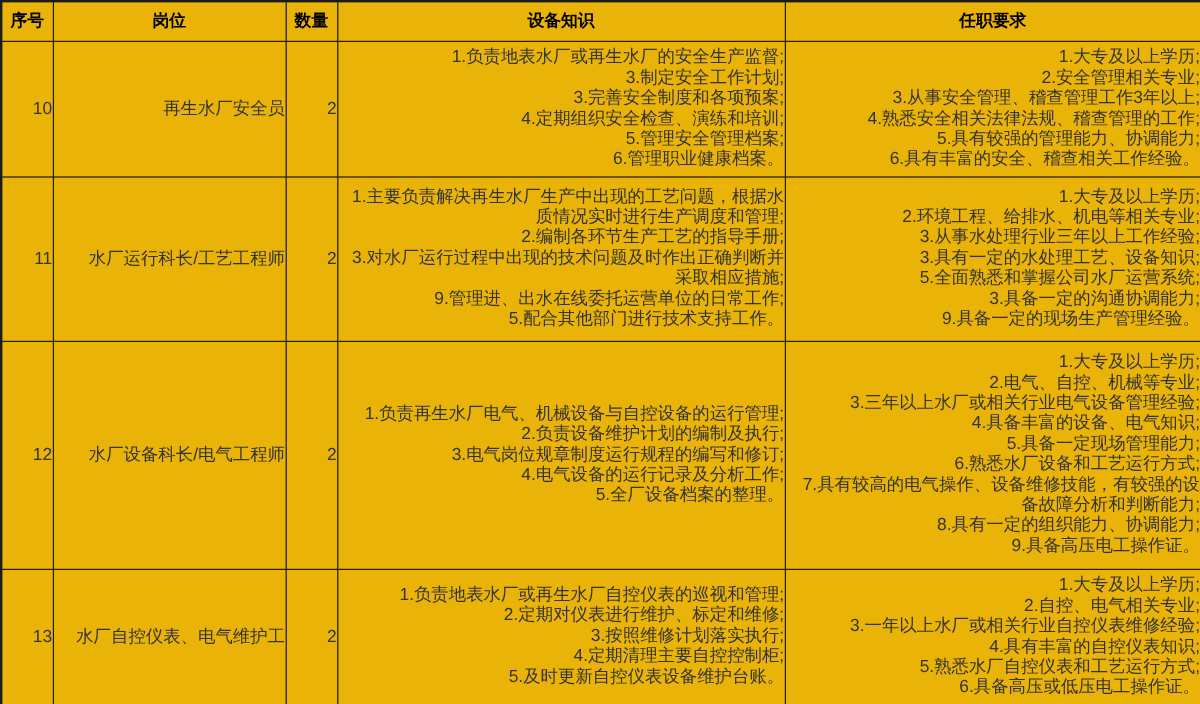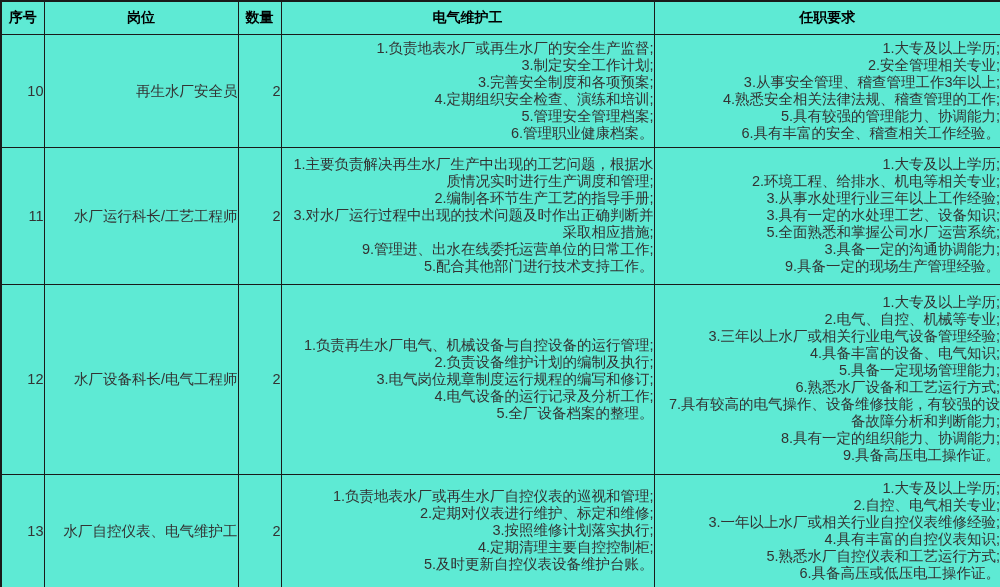--- a/index.html
+++ b/index.html
@@ -4,21 +4,21 @@
 <style>
   html, body {
     margin: 0;
     padding: 0;
     background: #ffffff;
   }
   .doc {
     width: 1000px;
     height: 587px;
     overflow: hidden;
-    background: #5eead4;
+    background: #eab308;
   }
   table.grid {
     width: 1000px;
     height: 587px;
     border-collapse: collapse;
     table-layout: fixed;
     font-family: "Liberation Sans", sans-serif;
     color: #333333;
   }
   table.grid th, table.grid td {
@@ -67,21 +67,21 @@
       <col style="width:194px">
       <col style="width:43px">
       <col style="width:373px">
       <col style="width:347px">
     </colgroup>
     <thead>
       <tr class="h-header">
         <th class="hdr">序号</th>
         <th class="hdr">岗位</th>
         <th class="hdr">数量</th>
-        <th class="hdr">电气维护工</th>
+        <th class="hdr">设备知识</th>
         <th class="hdr">任职要求</th>
       </tr>
     </thead>
     <tbody>
       <tr class="h-r0">
         <td class="center-cell">10</td>
         <td class="center-cell">再生水厂安全员</td>
         <td class="center-cell">2</td>
         <td class="text-cell">
             <div class="line">1.负责地表水厂或再生水厂的安全生产监督;</div>

